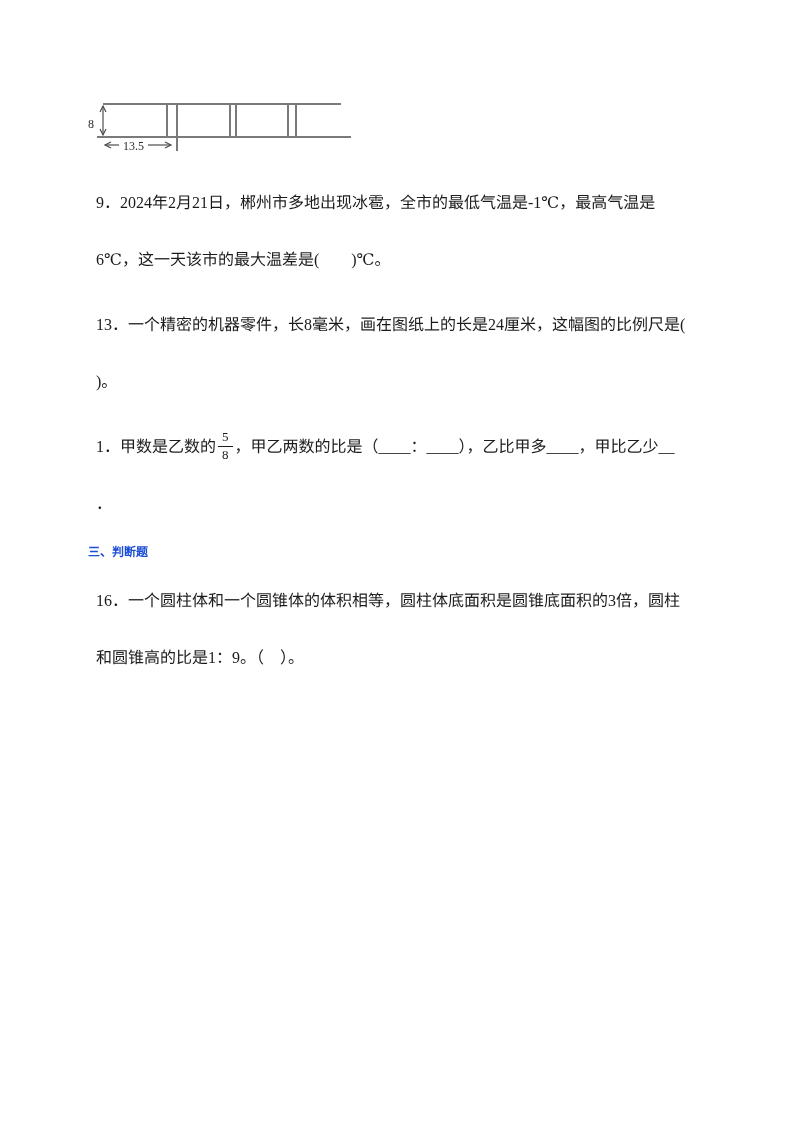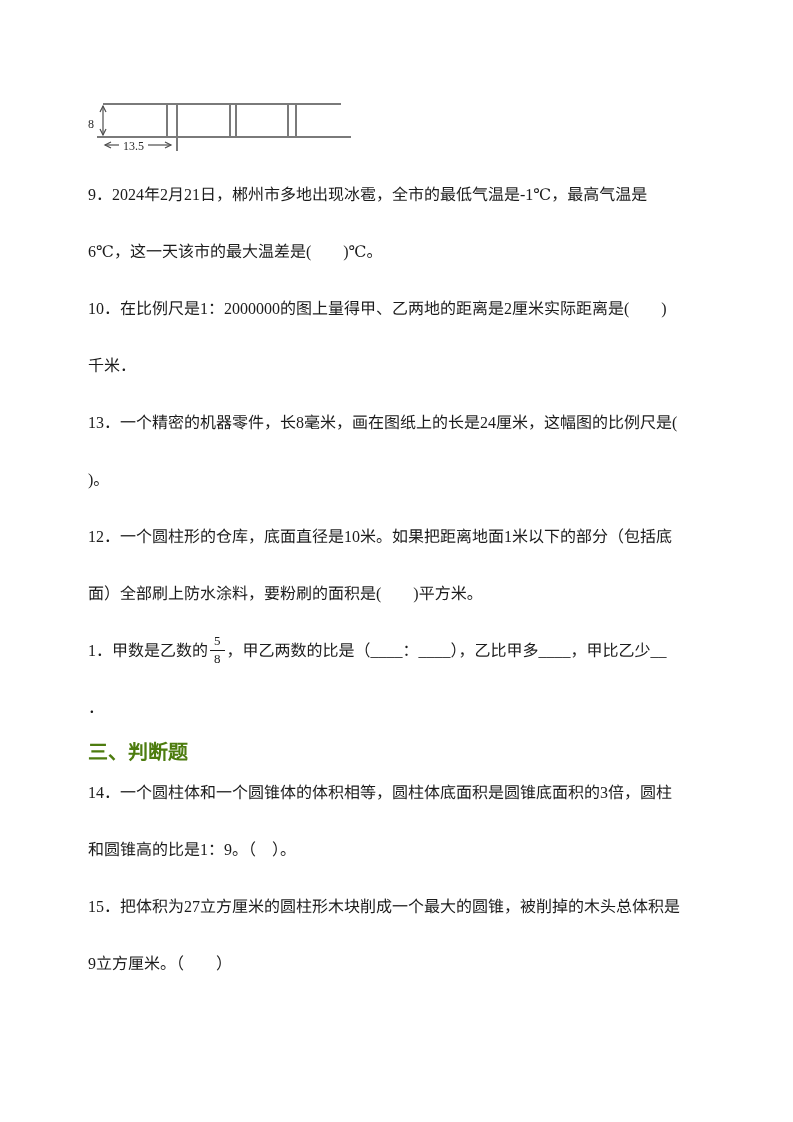--- a/index.html
+++ b/index.html
@@ -26,32 +26,32 @@
     font-size: 12px;
     fill: #2a2a2a;
   }
   .content {
     position: absolute;
     left: 88px;
     top: 166px;
     width: 616px;
   }
   p.q {
-    margin: 0;
+    margin: 8px;
     font-size: 16px;
     line-height: 57px;
     white-space: pre-wrap;
     word-break: break-all;
   }
   h3.section {
     margin: 4px 0 0 0;
-    font-size: 20px;
+    font-size: 12px;
     line-height: 24px;
     font-weight: bold;
-    color: #4d7c0f;
+    color: #1d4ed8;
     font-family: "DejaVu Sans", "Liberation Sans", sans-serif;
   }
   .frac {
     display: inline-block;
     vertical-align: middle;
     text-align: center;
     font-size: 13px;
     line-height: 1.15;
     margin: 0 2px;
     transform: translateY(-2px);
@@ -99,35 +99,29 @@
       <polyline points="80,44 86,47 80,50"></polyline>
     </g>
     <text x="38" y="52">13.5</text>
   </svg>
 
   <div class="content">
 
     <p class="q">9．2024年2月21日，郴州市多地出现冰雹，全市的最低气温是-1℃，最高气温是
 6℃，这一天该市的最大温差是(　　)℃。</p>
 
-    <p class="q">10．在比例尺是1：2000000的图上量得甲、乙两地的距离是2厘米实际距离是(　　)
-千米．</p>
 
     <p class="q">13．一个精密的机器零件，长8毫米，画在图纸上的长是24厘米，这幅图的比例尺是(　　
 )。</p>
 
-    <p class="q">12．一个圆柱形的仓库，底面直径是10米。如果把距离地面1米以下的部分（包括底
-面）全部刷上防水涂料，要粉刷的面积是(　　)平方米。</p>
 
     <p class="q"><span>1．甲数是乙数的</span><span class="frac"><span class="num">5</span><span class="den">8</span></span><span>，甲乙两数的比是（____：____），乙比甲多____，甲比乙少__
 ．</span></p>
 
     <h3 class="section">三、判断题</h3>
 
-    <p class="q">14．一个圆柱体和一个圆锥体的体积相等，圆柱体底面积是圆锥底面积的3倍，圆柱
+    <p class="q">16．一个圆柱体和一个圆锥体的体积相等，圆柱体底面积是圆锥底面积的3倍，圆柱
 和圆锥高的比是1：9。（　）。</p>
 
-    <p class="q">15．把体积为27立方厘米的圆柱形木块削成一个最大的圆锥，被削掉的木头总体积是
-9立方厘米。（　　）</p>
 
   </div>
 
 </div>
 
 </body></html>

